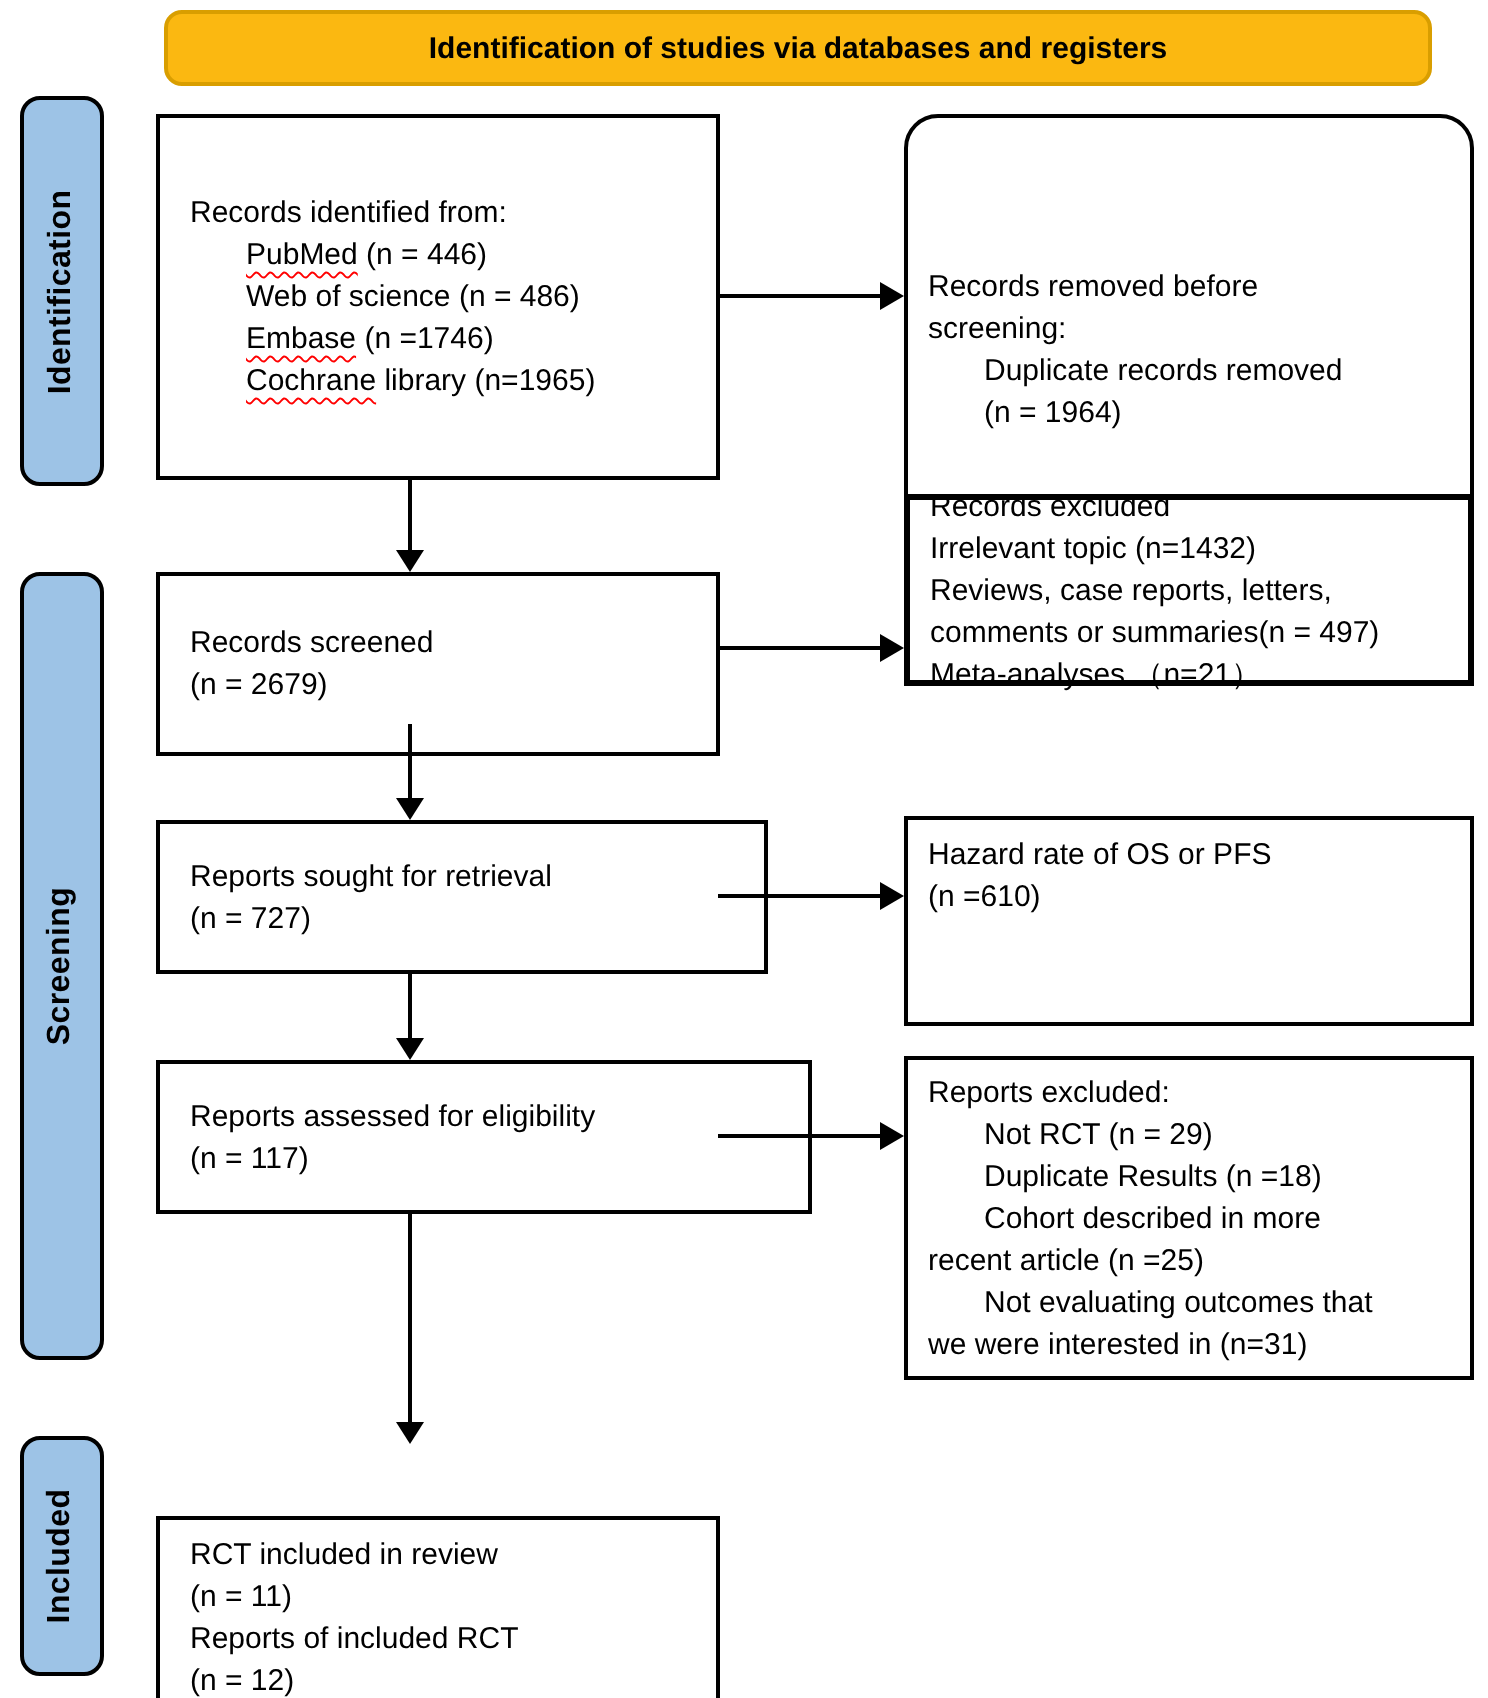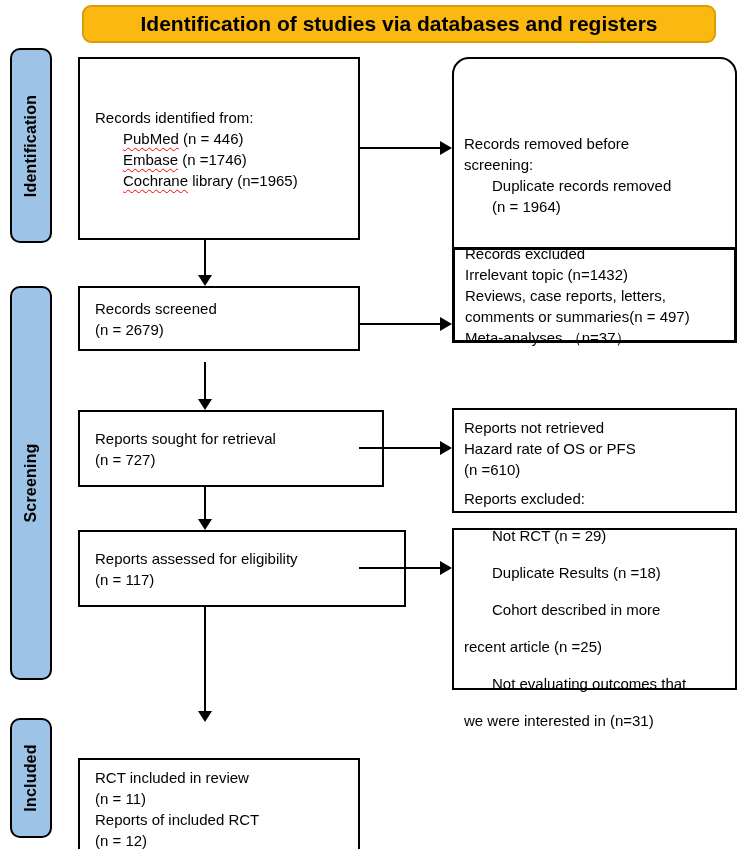--- a/index.html
+++ b/index.html
@@ -6,21 +6,21 @@
   html,body{margin:0;padding:0;background:#fff;}
   .stage{
     position:relative;width:744px;height:849px;background:var(--background,#fff);
     font-family:"Liberation Sans","DejaVu Sans",sans-serif;color:var(--text,#000);
     overflow:hidden;
   }
   .banner{
     position:absolute;left:82px;top:5px;width:634px;height:38px;box-sizing:border-box;
     background:var(--banner_fill);border:2px solid var(--banner_border);border-radius:9px;
     display:flex;align-items:center;justify-content:center;
-    font-weight:bold;font-size:21px;
+    font-weight:bold;font-size:15px;
   }
   .side{
     position:absolute;left:10px;width:42px;box-sizing:border-box;
     background:var(--sidebar_fill);border:2px solid var(--sidebar_border);border-radius:10px;
     display:flex;align-items:center;justify-content:center;
   }
   .side span{
     transform:rotate(-90deg);white-space:nowrap;font-weight:bold;font-size:16px;
     letter-spacing:.2px;
   }
@@ -66,25 +66,26 @@
   <div class="side" style="top:286px;height:394px;">
     <span>Screening</span>
   </div>
   <div class="side" style="top:718px;height:120px;">
     <span>Included</span>
   </div>
 
   <div class="box" style="left:78px;top:57px;width:282px;height:183px;">
       <div class="line"><span>Records identified from:</span></div>
       <div class="line" style="padding-left: 28px;"><span class="wavy">PubMed</span><span> (n = 446)</span></div>
+      <div class="line" style="padding-left: 28px;"><span>Web of science (n = 486)</span></div>
       <div class="line" style="padding-left: 28px;"><span class="wavy">Embase</span><span> (n =1746)</span></div>
       <div class="line" style="padding-left: 28px;"><span class="wavy">Cochrane</span><span> library (n=1965)</span></div>
     </div>
 
-  <div class="box" style="left:78px;top:286px;width:282px;height:65px;">
+  <div class="box" style="left:78px;top:286px;width:282px;height:92px;">
       <div class="line"><span>Records screened</span></div>
       <div class="line"><span>(n = 2679)</span></div>
     </div>
 
   <div class="box" style="left:78px;top:410px;width:306px;height:77px;">
       <div class="line"><span>Reports sought for retrieval</span></div>
       <div class="line"><span>(n = 727)</span></div>
     </div>
 
   <div class="box" style="left:78px;top:530px;width:328px;height:77px;">
@@ -104,30 +105,29 @@
       <div class="line"><span>screening:</span></div>
       <div class="line" style="padding-left: 28px;"><span>Duplicate records removed</span></div>
       <div class="line" style="padding-left: 28px;"><span>(n = 1964)</span></div>
     </div>
 
   <div class="box right thick" style="left:452px;top:247px;width:285px;height:96px;">
       <div class="line"><span>Records excluded</span></div>
       <div class="line"><span>Irrelevant topic (n=1432)</span></div>
       <div class="line"><span>Reviews, case reports, letters,</span></div>
       <div class="line"><span>comments or summaries(n = 497)</span></div>
-      <div class="line"><span>Meta-analyses （n=37）</span></div>
+      <div class="line"><span>Meta-analyses （n=21）</span></div>
     </div>
 
   <div class="box right vtop" style="left:452px;top:408px;width:285px;height:105px;">
-      <div class="line"><span>Reports not retrieved</span></div>
       <div class="line"><span>Hazard rate of OS or PFS</span></div>
       <div class="line"><span>(n =610)</span></div>
     </div>
 
-  <div class="box right" style="left:452px;top:528px;width:285px;height:162px;gap:16px;">
+  <div class="box right" style="left:452px;top:528px;width:285px;height:162px;">
       <div class="line"><span>Reports excluded:</span></div>
       <div class="line" style="padding-left: 28px;"><span>Not RCT (n = 29)</span></div>
       <div class="line" style="padding-left: 28px;"><span>Duplicate Results (n =18)</span></div>
       <div class="line" style="padding-left: 28px;"><span>Cohort described in more</span></div>
       <div class="line"><span>recent article (n =25)</span></div>
       <div class="line" style="padding-left: 28px;"><span>Not evaluating outcomes that</span></div>
       <div class="line"><span>we were interested in (n=31)</span></div>
     </div>
 
   <div>

